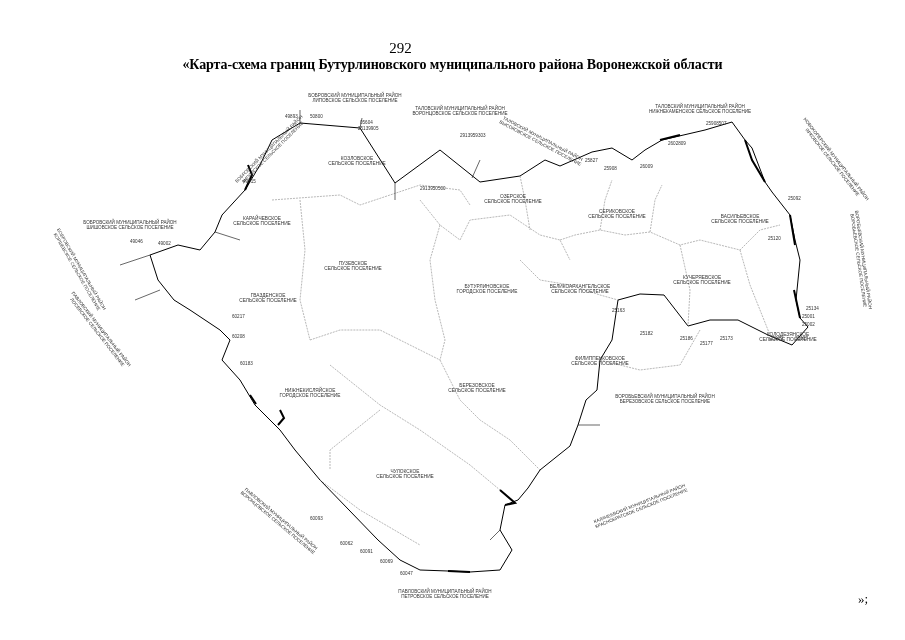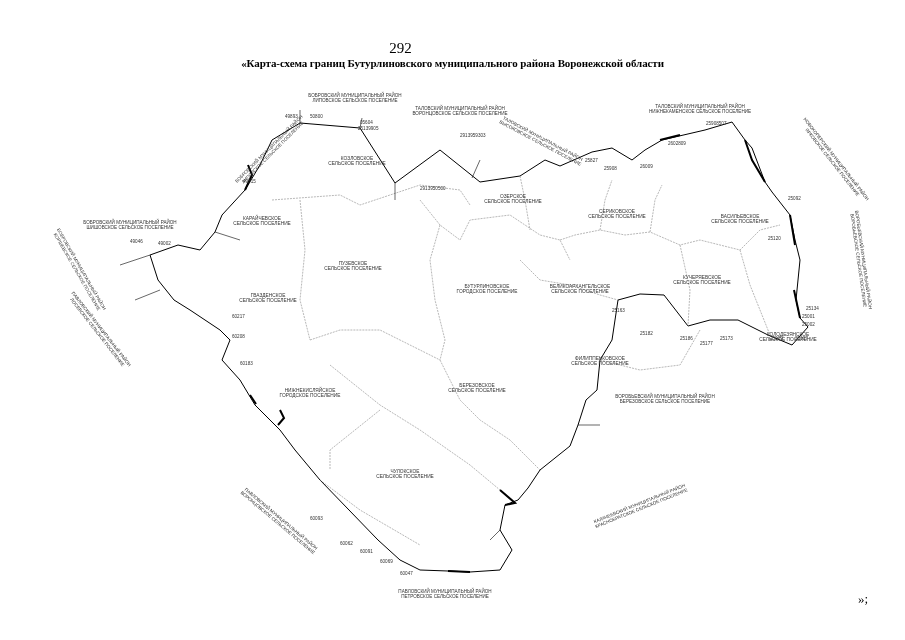--- a/index.html
+++ b/index.html
@@ -1,18 +1,18 @@
 <!DOCTYPE html>
 <html><head>
 <meta charset="utf-8">
 <style>
   html,body{margin:0;padding:0;background:#fff;}
   body{width:905px;height:640px;position:relative;overflow:hidden;font-family:"Liberation Serif",serif;color:#000;}
   .page-num{position:absolute;top:40px;left:0;width:801px;text-align:center;font-size:15px;}
-  .title{position:absolute;top:57px;left:0;width:905px;text-align:center;font-size:11px;font-weight:bold;letter-spacing:-0.1px;}
+  .title{position:absolute;top:57px;left:0;width:905px;text-align:center;font-size:14px;font-weight:bold;letter-spacing:-0.1px;}
   .closing{position:absolute;left:858px;top:591px;font-size:13px;}
   svg{position:absolute;left:0;top:0;}
   .reg{font-family:"Liberation Sans",sans-serif;font-size:4.8px;fill:#333;text-anchor:middle;}
   .ext{font-family:"Liberation Sans",sans-serif;font-size:4.6px;fill:#333;text-anchor:middle;}
   .num{font-family:"Liberation Sans",sans-serif;font-size:4.6px;fill:#333;}
 </style>
 </head>
 <body>
 
 <div class="page-num">292</div>

